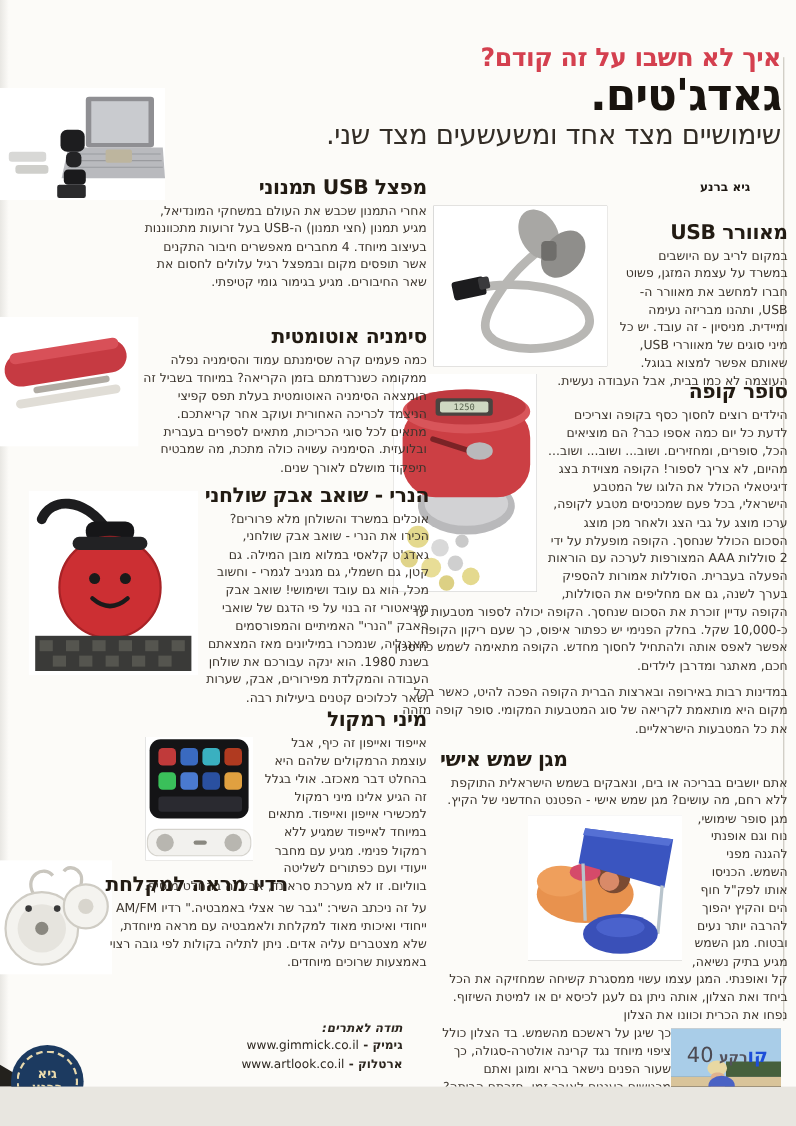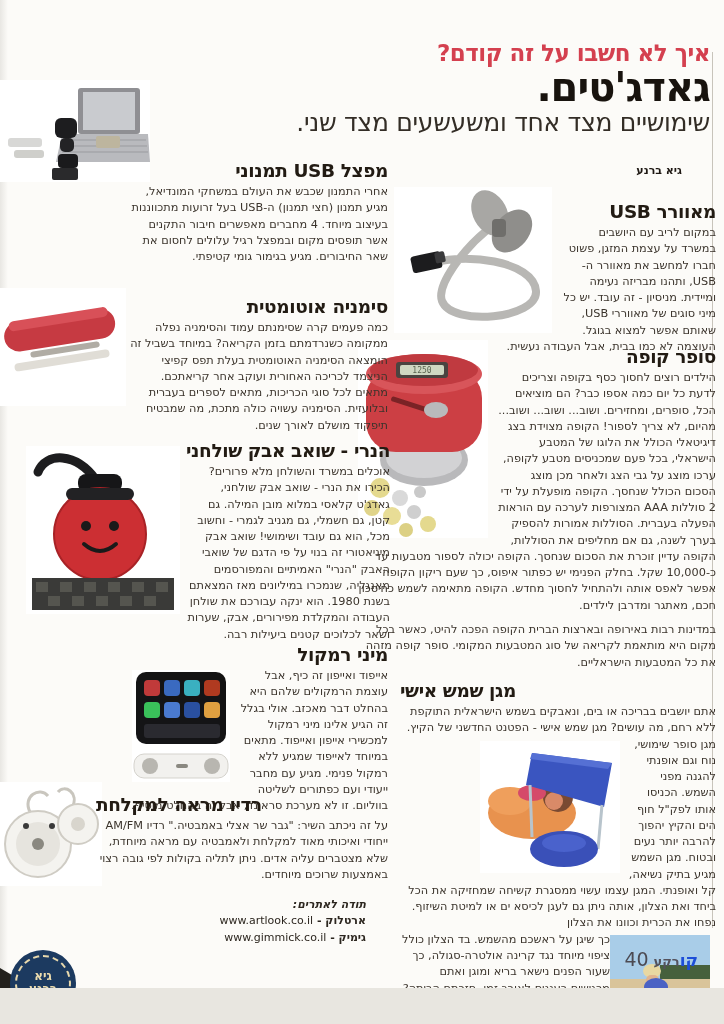--- a/index.html
+++ b/index.html
@@ -36,21 +36,21 @@
   .art-radio{top:794px;left:96px;width:292px;}
 
   .float-r{float:right;}
   .float-l{float:left;}
   .photo{background:#a3a3a3;}
 
   .spacer-henry{float:left;width:56px;height:152px;}
 
   
   .credits{position:absolute;top:898px;left:130px;width:236px;text-align:right;}
-  .credits .ct{font-size:11px;font-weight:bold;font-style:italic;color:#2c261f;margin-bottom:2px;}
+  .credits .ct{font-size:11px;font-weight:bold;font-style:italic;color:#2c261f;margin-bottom:2px;margin-top:30px;}
   .credits .cl{font-size:11px;color:#2c261f;line-height:1.5;}
   .credits .cl b{font-weight:bold;}
   .url{direction:ltr;unicode-bidi:embed;color:#2c261f;text-decoration:none;}
 
   
   .folio{position:absolute;top:948px;right:26px;direction:rtl;display:flex;align-items:baseline;gap:5px;}
   .folio .mag-light{font-size:17px;color:#1d4ed8;font-weight:bold;}
   .folio .mag-dark{font-size:13px;color:#54525c;font-weight:bold;}
   .folio .pno{font-size:19px;color:#4c4a52;}
 
@@ -278,24 +278,24 @@
     </svg>
   </div>
   <div class="art art-radio">
     <h2 class="center">רדיו מראה למקלחת</h2>
     <p>על זה ניכתב השיר: "גבר שר אצלי באמבטיה." רדיו AM/FM ייחודי ואיכותי מאוד למקלחת ולאמבטיה עם מראה מיוחדת, שלא מצטברים עליה אדים. ניתן לתליה בקולות לפי גובה רצוי באמצעות שרוכים מיוחדים.</p>
   </div>
 
   <div class="credits">
     <div class="ct">תודה לאתרים:</div>
     <div class="cl">
+      <b>גימיק - </b><a class="url" href="#">www.gimmick.co.il</a>
+    </div>
+    <div class="cl">
       <b>ארטלוק - </b><a class="url" href="#">www.artlook.co.il</a>
-    </div>
-    <div class="cl">
-      <b>גימיק - </b><a class="url" href="#">www.gimmick.co.il</a>
     </div>
   </div>
 
   <div class="folio">
     <span>
       <span class="mag-light">קו</span><span class="mag-dark">רקע</span>
     </span>
     <span class="pno">40</span>
   </div>
 

